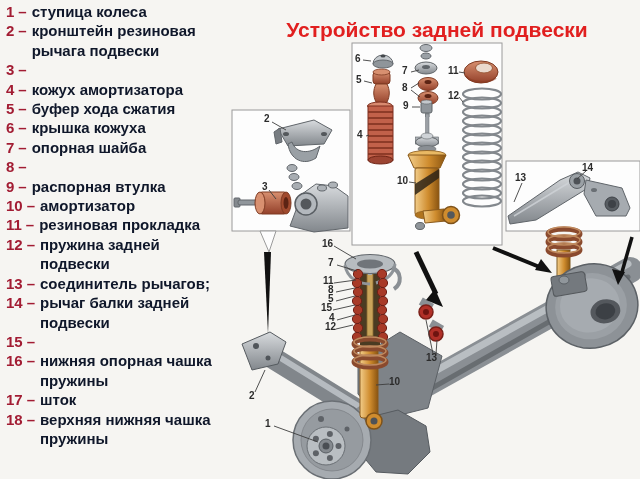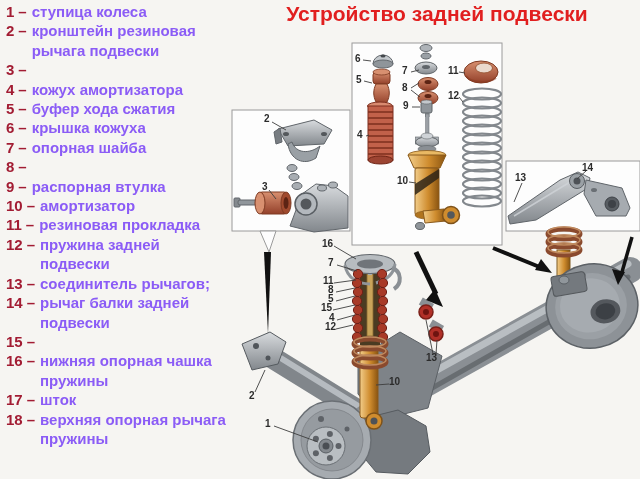--- a/index.html
+++ b/index.html
@@ -3,22 +3,22 @@
 <meta charset="utf-8">
 <style>
   html,body{margin:0;padding:0;}
   .stage{position:relative;width:640px;height:479px;background:#f6f5f2;overflow:hidden;
          font-family:"Liberation Sans",sans-serif;}
   .legend{position:absolute;left:6px;top:2px;width:226px;}
   .legend-item{display:flex;align-items:flex-start;font-size:15px;line-height:19.4px;
                font-weight:bold;color:#222;}
   .l-num{color:#a21c33;white-space:nowrap;}
   .l-dash{color:#a21c33;padding:0 5px 0 4px;}
-  .l-text{color:#8b5cf6;}
-  .title{position:absolute;left:238px;top:1px;width:398px;margin:0;text-align:center;
+  .l-text{color:#0f172a;}
+  .title{position:absolute;left:238px;top:17px;width:398px;margin:0;text-align:center;
          font-size:21px;line-height:26px;font-weight:bold;color:#e11f1f;}
   .diagram{position:absolute;left:230px;top:28px;width:410px;height:451px;}
   .diagram svg{position:absolute;left:0;top:0;}
   .co{position:absolute;font-size:10px;line-height:10px;font-weight:bold;color:#2b2b2b;}
 </style>
 </head>
 <body>
 
 <div class="stage">
 
@@ -101,21 +101,21 @@
         <span class="l-text">нижняя опорная чашка пружины</span>
       </div>
     <div class="legend-item">
         <span class="l-num">17</span>
         <span class="l-dash">–</span>
         <span class="l-text">шток</span>
       </div>
     <div class="legend-item">
         <span class="l-num">18</span>
         <span class="l-dash">–</span>
-        <span class="l-text">верхняя опорная рычага пружины</span>
+        <span class="l-text">верхняя нижняя чашка пружины</span>
       </div>
   </div>
 
   <h1 class="title">Устройство задней подвески</h1>
 
   <div class="diagram">
     <svg width="410" height="451" viewBox="0 0 410 451">
       <defs>
         <linearGradient id="gMetal" x1="0" y1="0" x2="0" y2="1">
           <stop offset="0" stop-color="#d8dbde"></stop>

